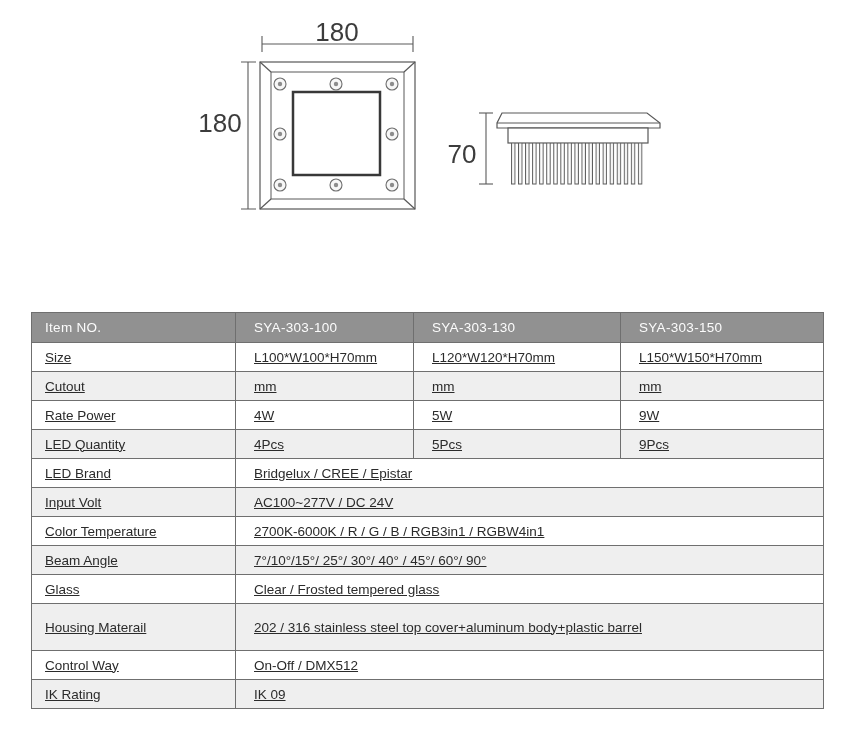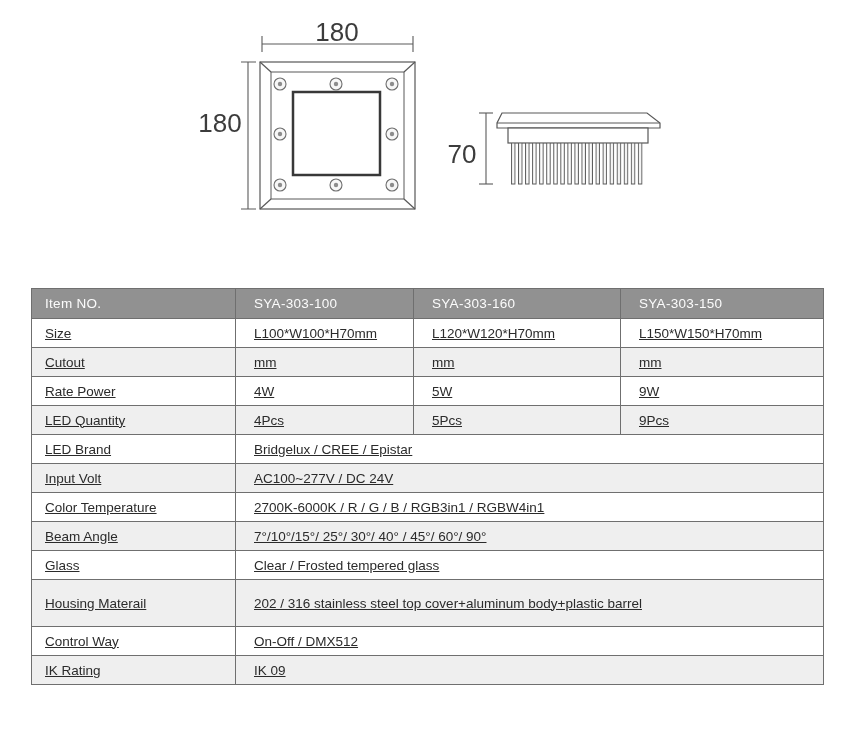--- a/index.html
+++ b/index.html
@@ -14,21 +14,21 @@
   
   .drawing-svg{position:absolute;left:0;top:0;}
   .dim-text{
     font-family:"Liberation Sans", sans-serif;
     font-size:26px;
     fill:#3c3c3c;
   }
   
   table.spec{
     position:absolute;
-    left:31px;top:288px;
+    left:31px;top:312px;
     width:792px;
     border-collapse:collapse;
     table-layout:fixed;
     font-size:13.5px;
     color:#2b2b2b;
   }
   table.spec th, table.spec td{
     border:1px solid #6f6f6f;
     font-weight:normal;
     vertical-align:middle;
@@ -140,21 +140,21 @@
     <colgroup>
       <col style="width:204px">
         <col style="width:178px">
         <col style="width:207px">
         <col style="width:203px">
     </colgroup>
     <thead>
       <tr>
         <th class="cell-label">Item NO.</th>
         <th class="cell-value">SYA-303-100</th>
-        <th class="cell-value">SYA-303-160</th>
+        <th class="cell-value">SYA-303-130</th>
         <th class="cell-value">SYA-303-150</th>
       </tr>
     </thead>
     <tbody>
       <tr>
         <td class="cell-label">Size</td>
         <td class="cell-value">L100*W100*H70mm</td>
         <td class="cell-value">L120*W120*H70mm</td>
         <td class="cell-value">L150*W150*H70mm</td>
       </tr>

